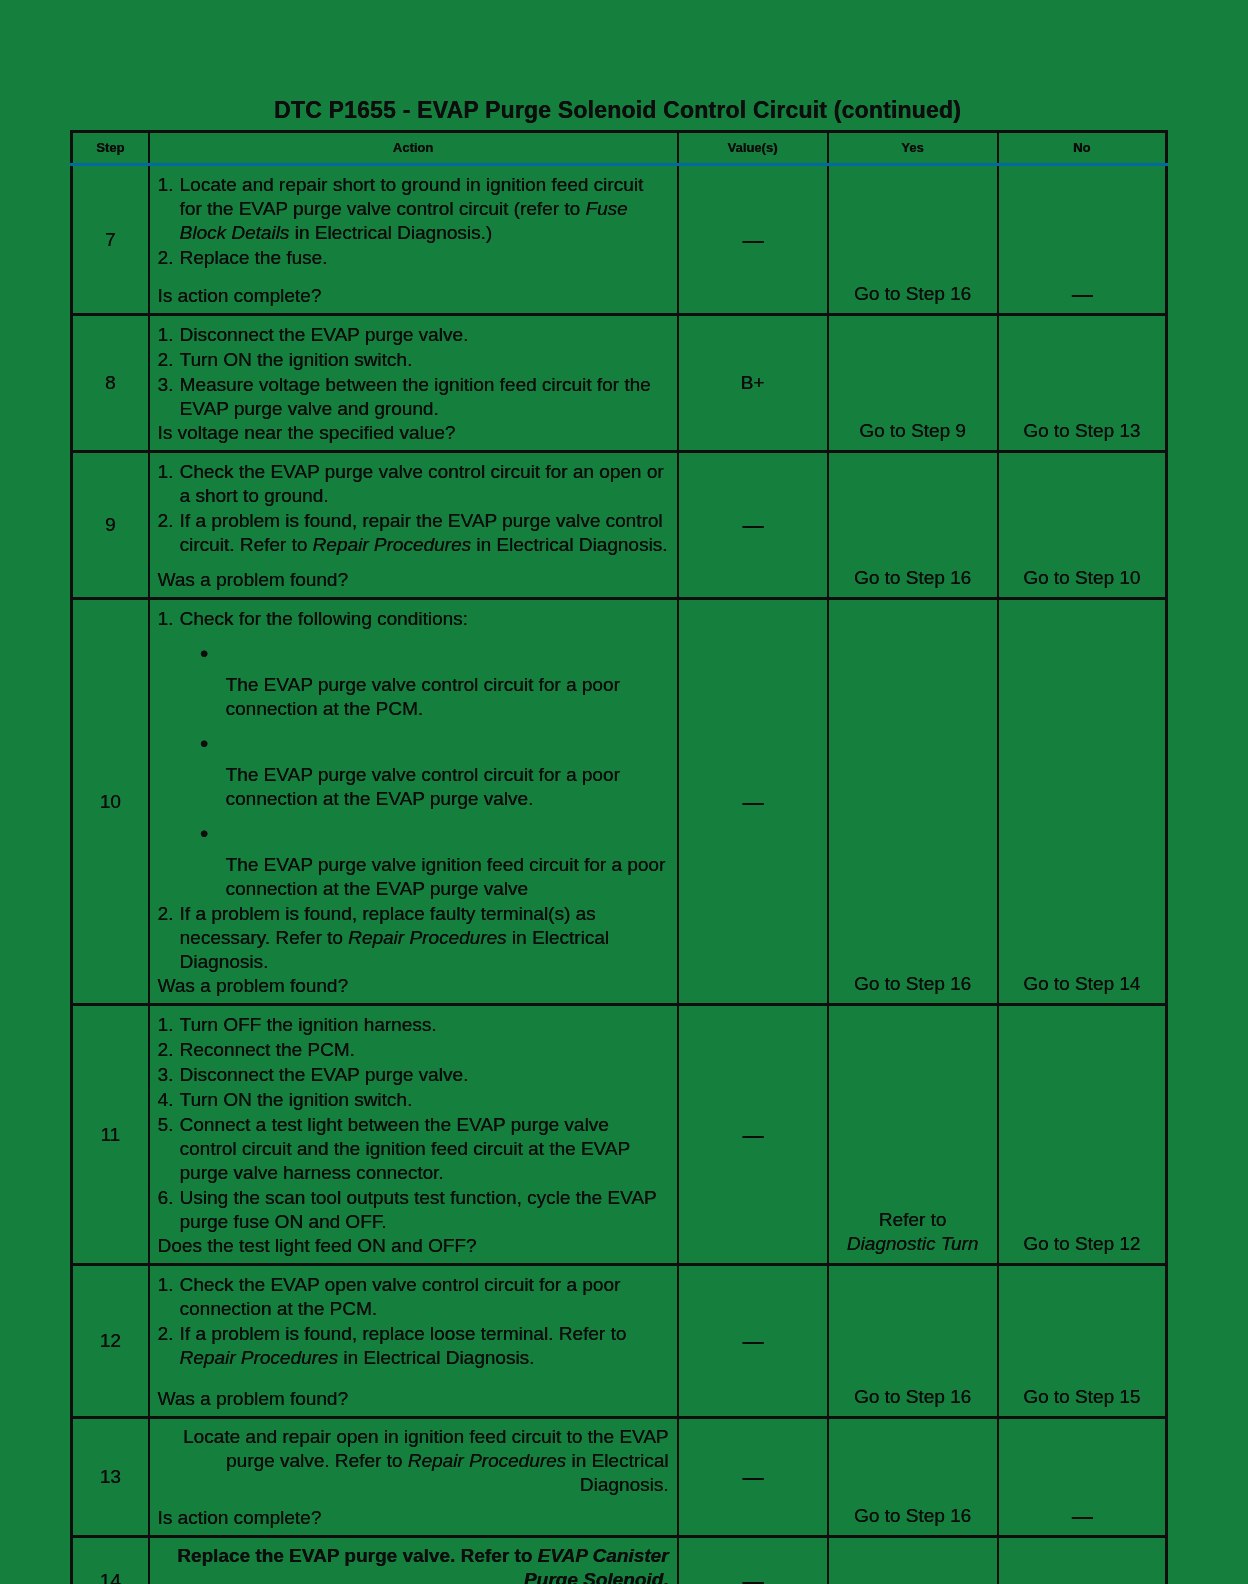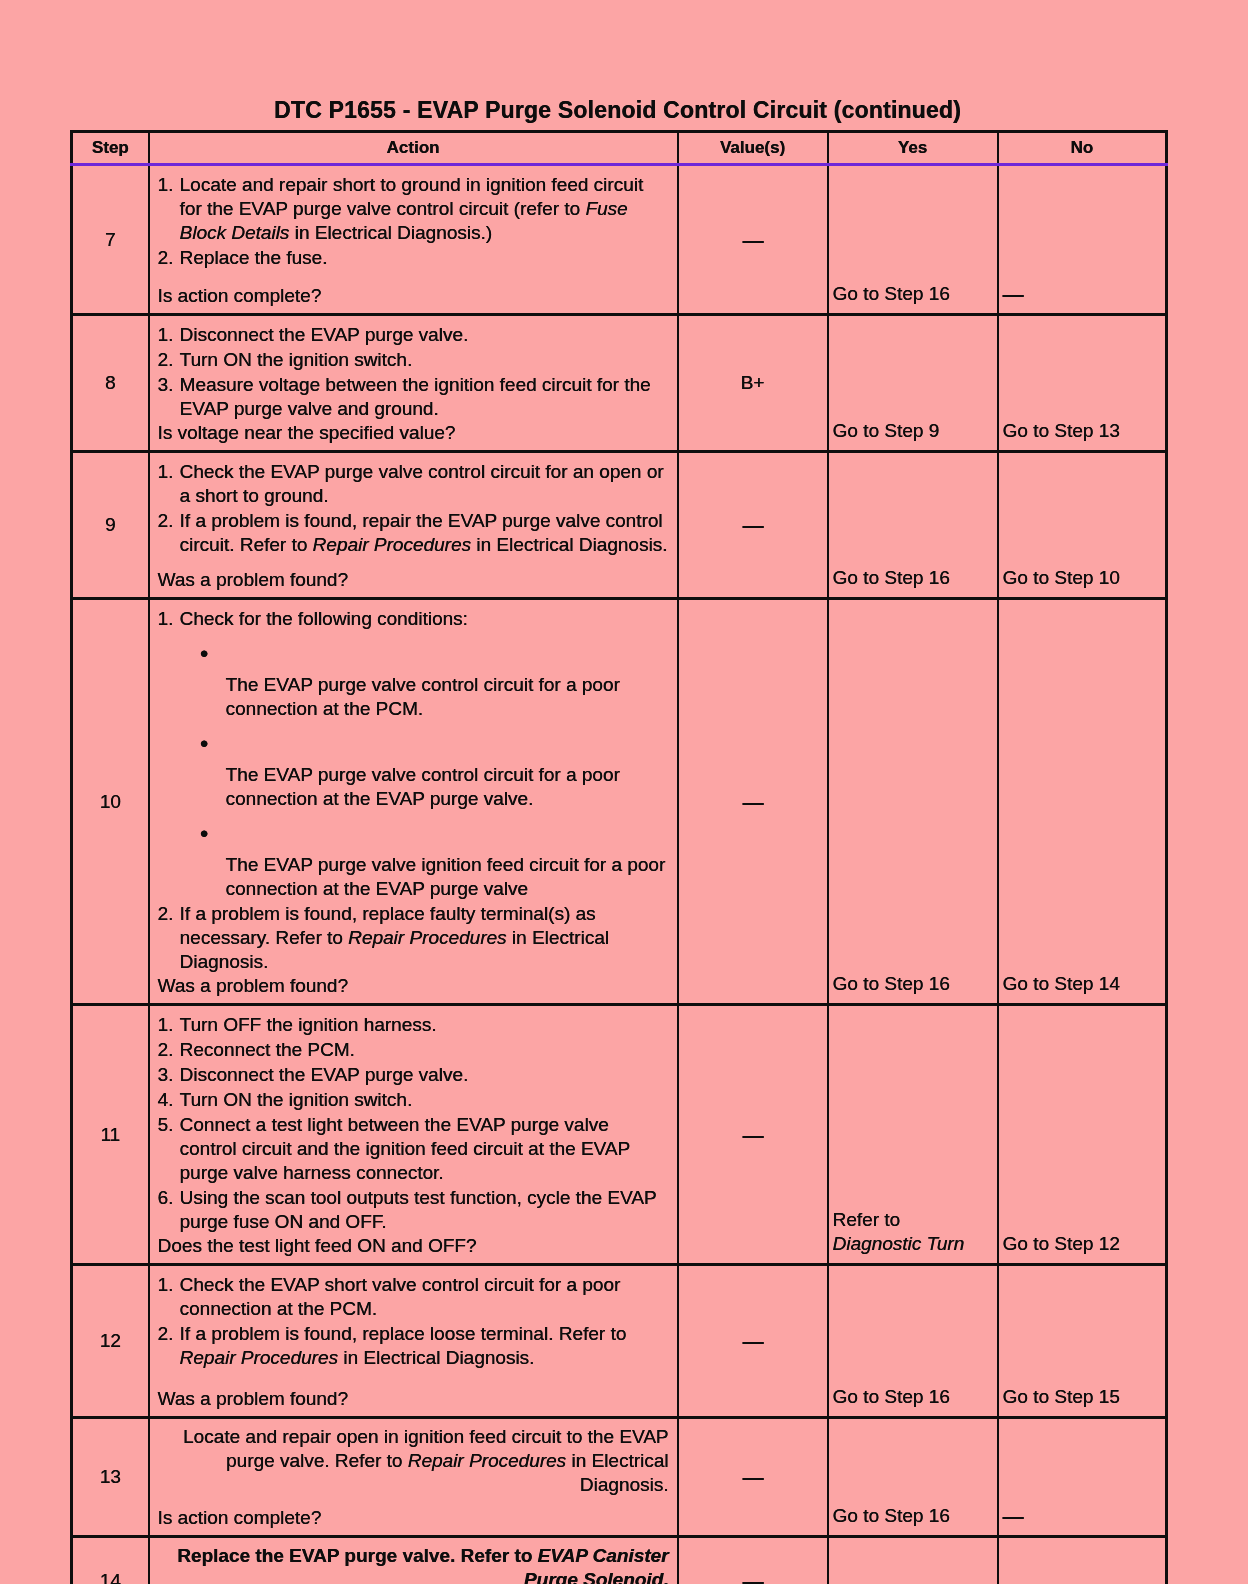--- a/index.html
+++ b/index.html
@@ -1,47 +1,47 @@
 <!DOCTYPE html>
 <html><head>
 <meta charset="utf-8">
 <style>
   html,body{margin:0;padding:0;background:#e8e8e8;}
   .page{
-    width:1248px;height:1584px;margin:0 auto;background:#fca5a5;
+    width:1248px;height:1584px;margin:0 auto;background:#15803d;
     font-family:"Liberation Sans",sans-serif;color:#0d0d0d;
     box-sizing:border-box;padding-top:97px;position:relative;
   }
   .doc-title{
     width:1095px;margin:0 0 6px 70px;text-align:center;
     font-size:23px;font-weight:bold;letter-spacing:0.2px;
     text-shadow:0.35px 0 0 currentColor;
   }
   table.dtc{
     table-layout:fixed;border-collapse:collapse;
     width:1095px;margin-left:70px;
     border:3px solid #0e0e0e;
     font-size:19px;line-height:24px;
     text-shadow:0.3px 0 0 currentColor;
   }
   col.c-step{width:77px;} col.c-action{width:529px;}
   col.c-value{width:150px;} col.c-yes{width:170px;} col.c-no{width:169px;}
   th{
-    border-left:2px solid #0e0e0e;border-bottom:3px solid #6d28d9;
-    font-weight:bold;text-align:center;padding:3px 2px;font-size:17px;
+    border-left:2px solid #0e0e0e;border-bottom:3px solid #0369a1;
+    font-weight:bold;text-align:center;padding:3px 2px;font-size:13px;
   }
   th:first-child{border-left:none;}
   td{
     border-left:2px solid #0e0e0e;border-top:3px solid #0e0e0e;
     padding:0;vertical-align:middle;
   }
   td:first-child{border-left:none;}
   td.step{text-align:center;font-size:19px;}
   td.value{text-align:center;}
-  td.go{vertical-align:bottom;text-align:left;padding:2px 4px 7px 4px;}
+  td.go{vertical-align:bottom;text-align:center;padding:2px 4px 7px 4px;}
   td.action{vertical-align:top;}
   .action-inner{
     display:flex;flex-direction:column;
     padding:6px 8px 5px 6px;box-sizing:border-box;
   }
   .item{display:flex;margin-top:1px;}
   .item .num{width:24px;flex:0 0 24px;text-align:left;padding-left:2px;box-sizing:border-box;}
   .item .txt{flex:1;}
   .para{padding-left:2px;text-align:right;}
   .bullet-item{display:flex;margin-left:44px;margin-top:10px;}
@@ -208,21 +208,21 @@
           <td class="value dash">—</td>
           <td class="go">Refer to <i>Diagnostic Turn</i></td>
           <td class="go">Go to Step 12</td>
         </tr>
         <tr>
           <td class="step">12</td>
           <td class="action">
             <div class="action-inner">
               <div class="item">
                 <span class="num">1.</span>
-                <div class="txt">Check the EVAP short valve control circuit for a poor connection at the PCM.</div>
+                <div class="txt">Check the EVAP open valve control circuit for a poor connection at the PCM.</div>
               </div>
               <div class="item">
                 <span class="num">2.</span>
                 <div class="txt">If a problem is found, replace loose terminal. Refer to <i>Repair Procedures</i> in Electrical Diagnosis.</div>
               </div>
               <div class="question">Was a problem found?</div>
             </div>
           </td>
           <td class="value dash">—</td>
           <td class="go">Go to Step 16</td>

